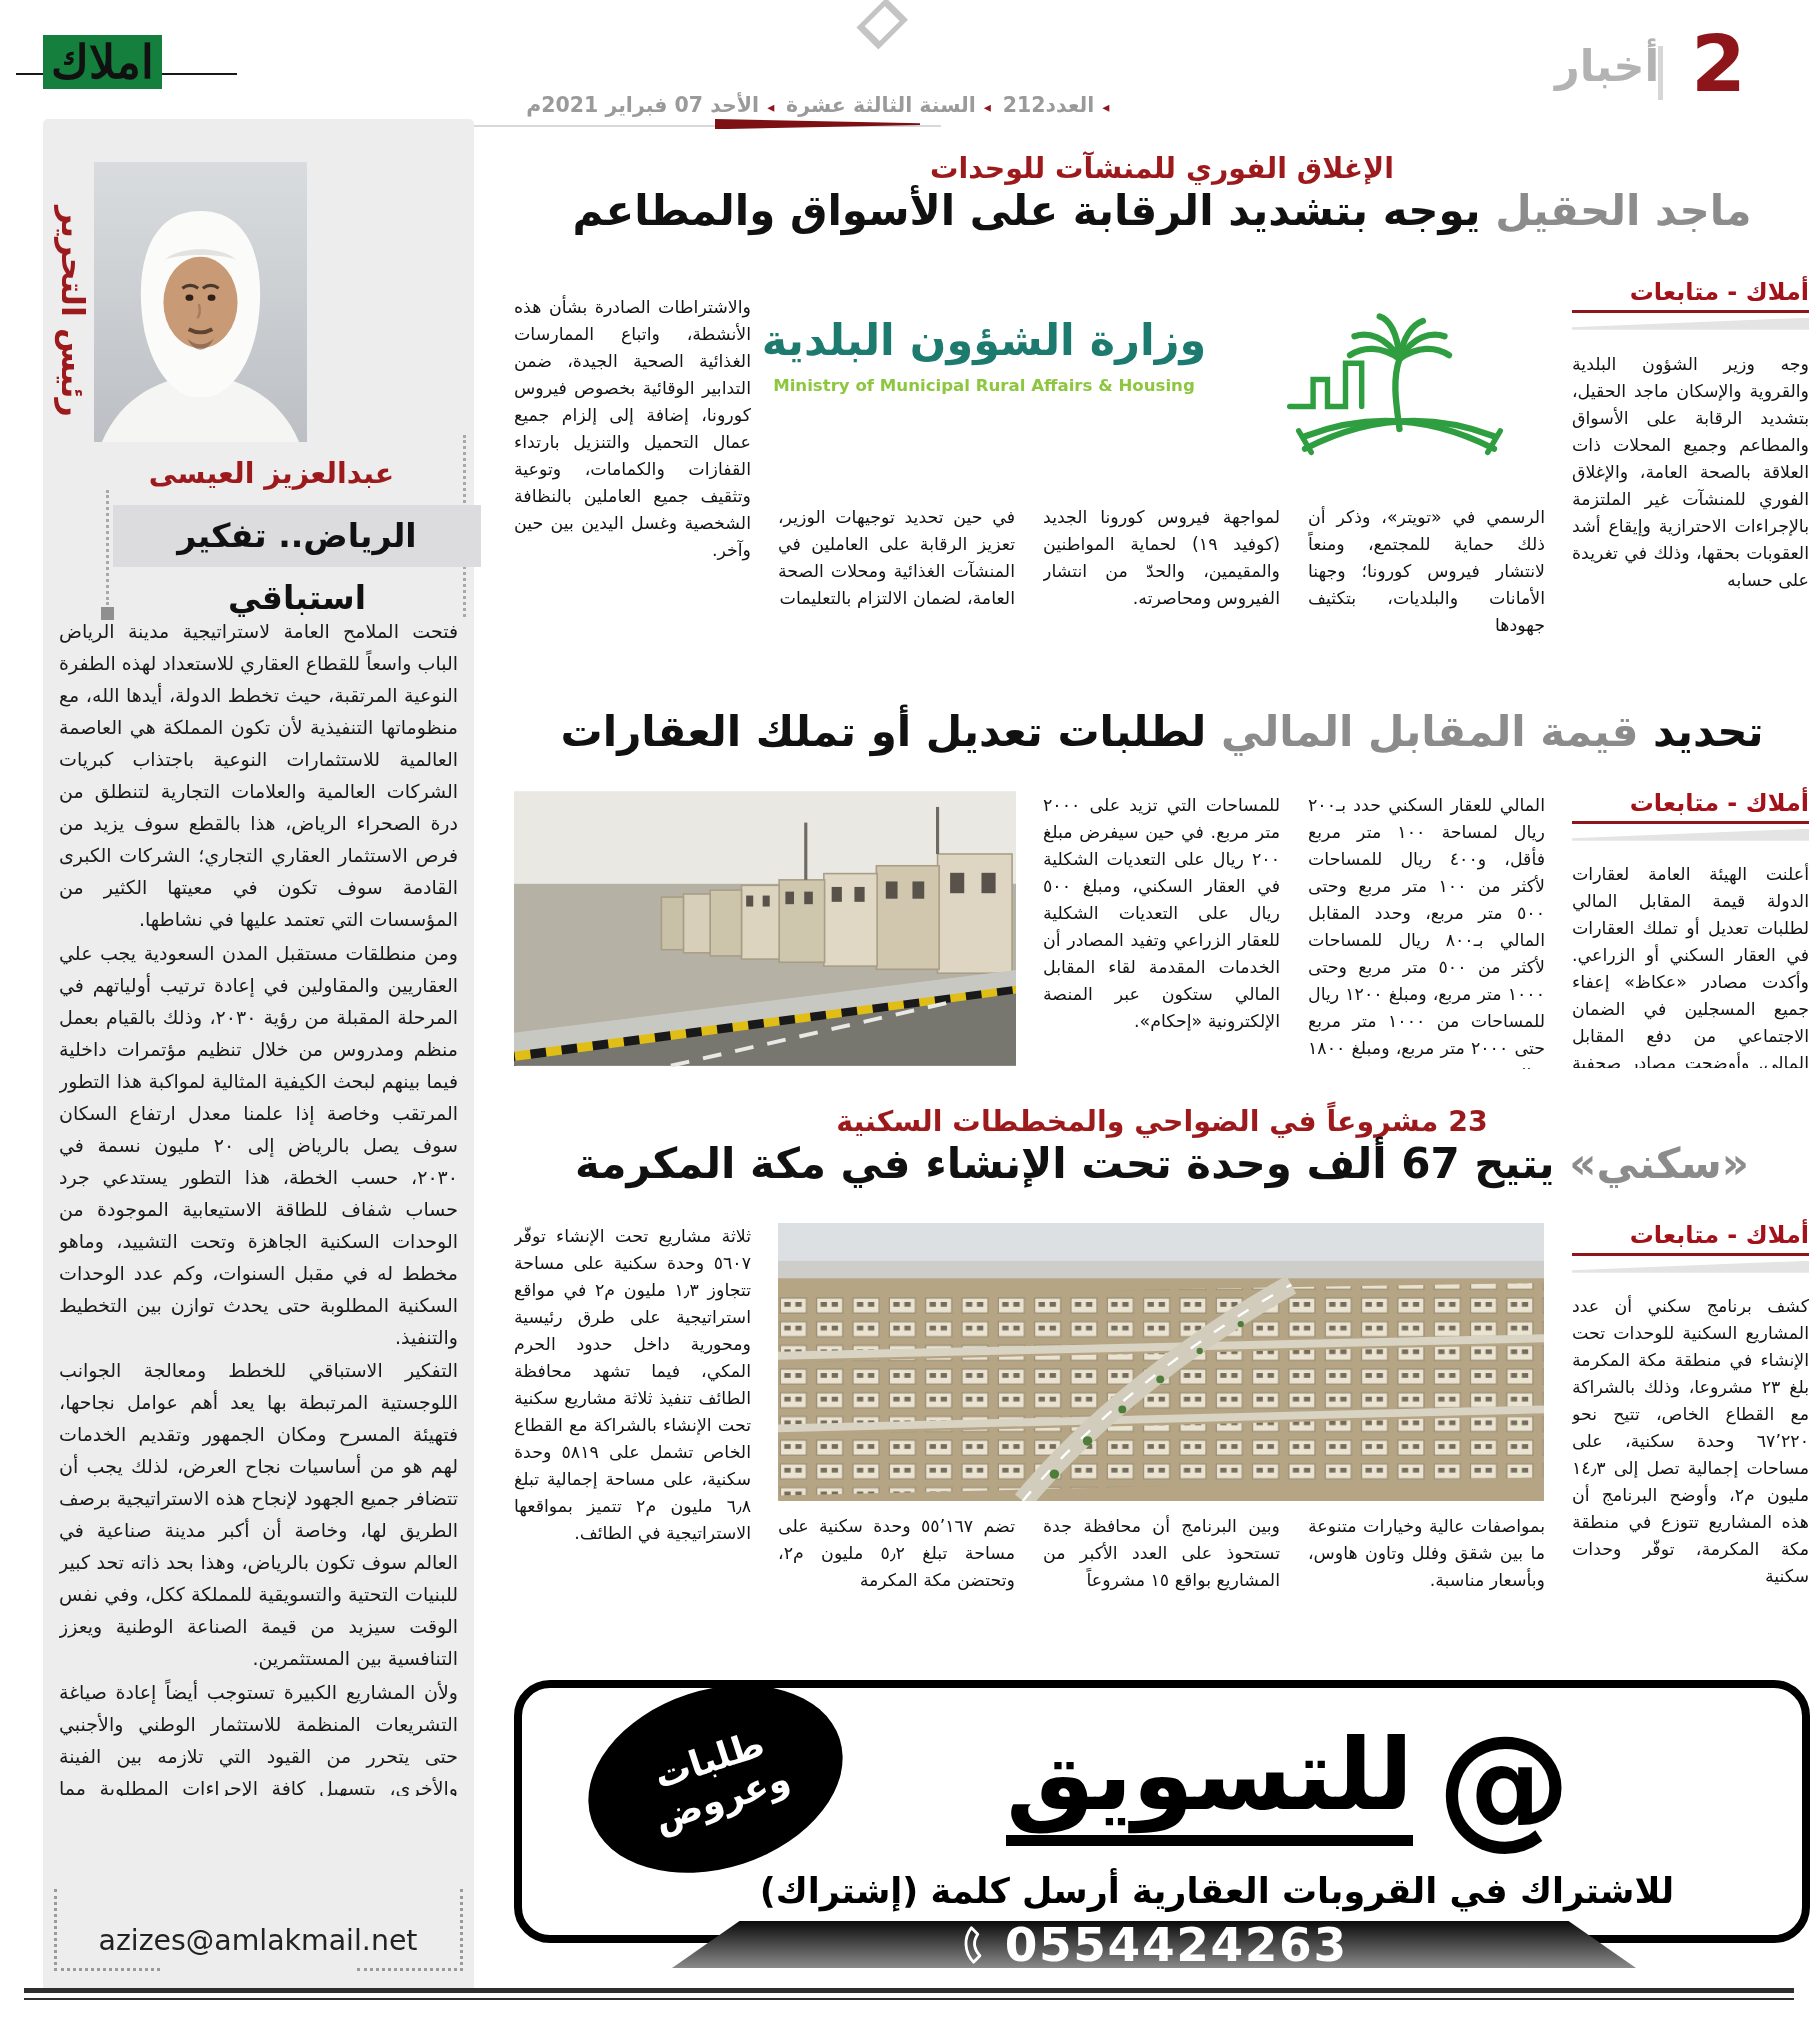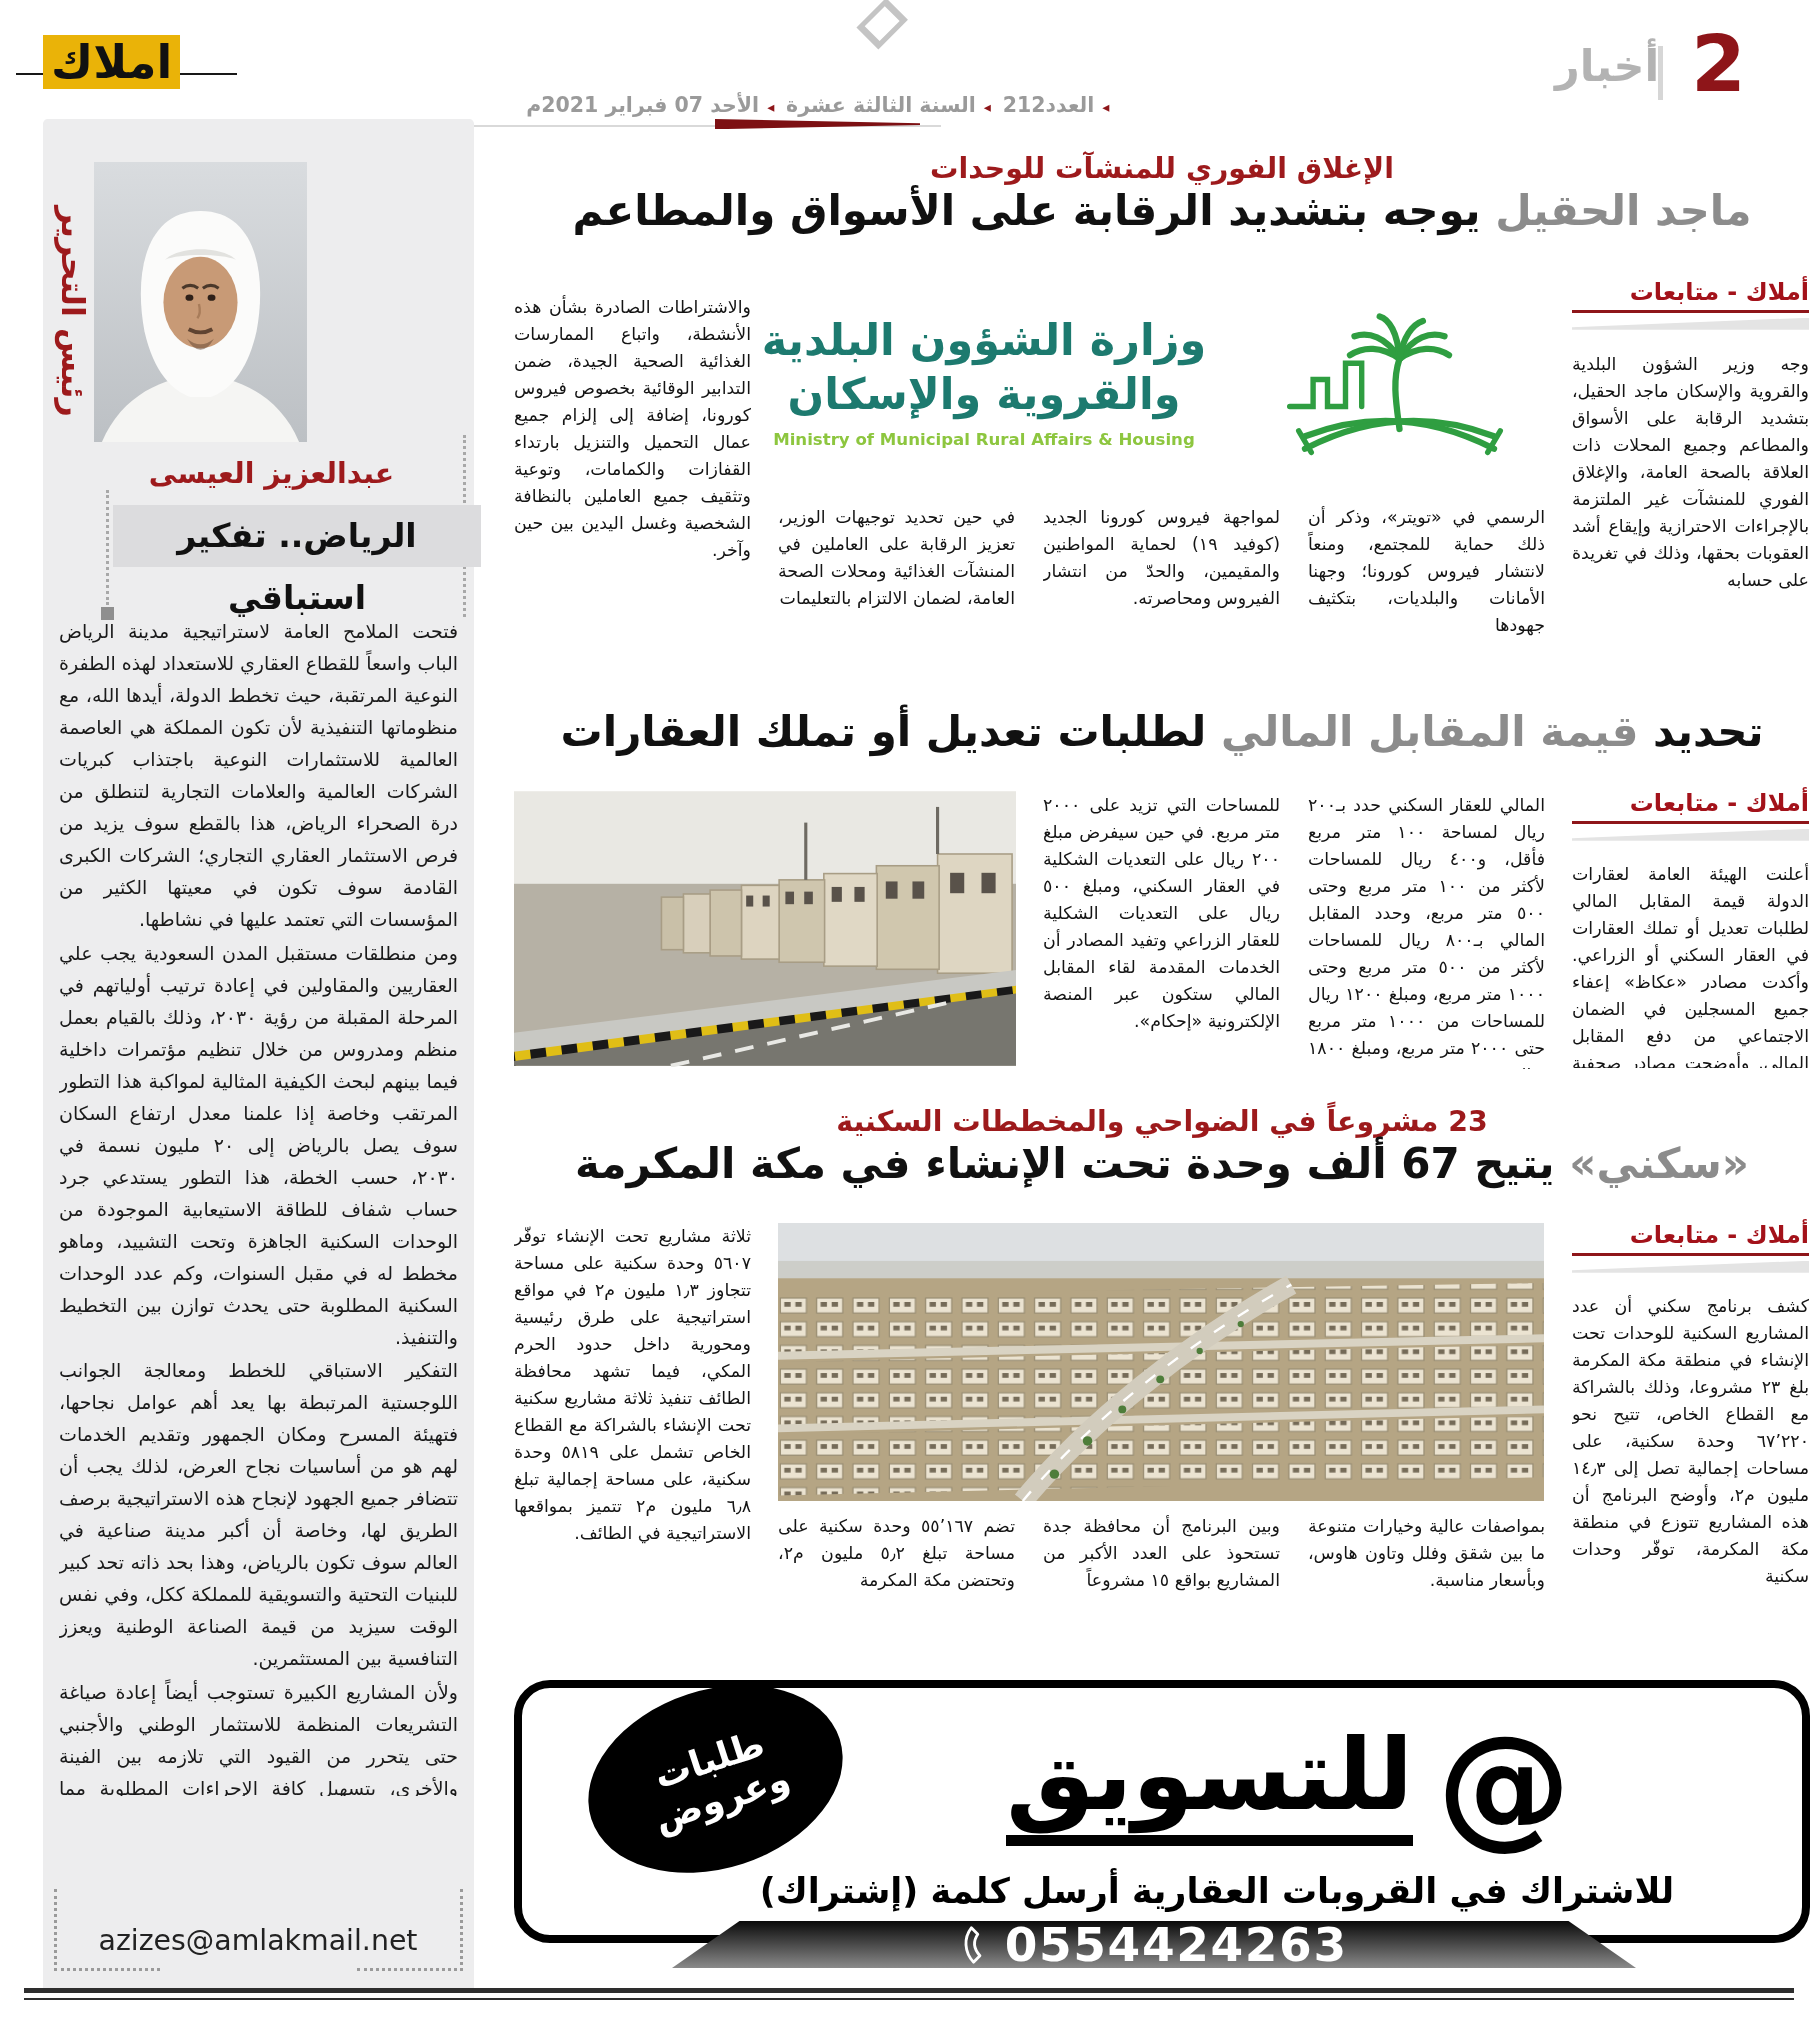--- a/index.html
+++ b/index.html
@@ -1,21 +1,21 @@
 <!DOCTYPE html>
 <html lang="ar" style="font-size:12.6px"><head>
 <meta charset="utf-8">
 <style>
   html,body{margin:0;padding:0;background:#fff;}
   body{font-family:"DejaVu Sans","Liberation Sans",sans-serif;}
   .page{position:relative;width:1817px;height:2023px;background:#ffffff;overflow:hidden;}
   .abs{position:absolute;}
   
   .amlak-line{height:2.4px;background:#181818;}
-  .amlak-logo{font-size:46px;font-weight:900;color:#111;background:#eab308;padding:0 8px;letter-spacing:-1.6px;}
+  .amlak-logo{font-size:46px;font-weight:900;color:#111;background:#15803d;padding:0 8px;letter-spacing:-1.6px;font-family:Liberation Serif, serif;}
   .page-num{font-size:79px;font-weight:800;color:#8e1519;line-height:1;}
   .section-label{font-size:43px;font-weight:700;color:#b3b3b3;}
   .v-bar{width:4.7px;background:#d6d6d6;}
   .meta{font-size:20.5px;color:#9a9a9a;font-weight:600;direction:rtl;white-space:nowrap;}
   .meta .tri{color:#8e1519;font-size:14.2px;margin:0 4.7px 0 8px;}
   .hairline{height:1.6px;background:#d9d9d9;}
   .red-wedge{background:#7d1013;clip-path:polygon(0 0,100% 42%,100% 58%,0 100%);}
   .diamond{width:20.5px;height:20.5px;border:5.5px solid #c4c4c4;transform:rotate(45deg) scaleY(1.35);}
   
   .sidebar{background:#ededee;border-radius:4.7px;}
@@ -128,21 +128,20 @@
     <span class="hl-gray">ماجد الحقيل</span><span> يوجه بتشديد الرقابة على الأسواق والمطاعم</span>
   </div>
 
   <div class="abs byline" style="left:1572px;top:278px;">
     <div class="byline-text">أملاك - متابعات</div>
     <div class="byline-wedge"></div>
   </div>
 
   <div class="abs" style="left:751px;top:314px;width:466px;">
     <div class="ministry-ar">وزارة الشؤون البلدية</div>
-    <div class="ministry-ar">والقروية والإسكان</div>
     <div class="ministry-en">Ministry of Municipal Rural Affairs &amp; Housing</div>
   </div>
 
   <div class="abs" style="left:1252px;top:294px;">
     <svg width="277" height="198" viewBox="0 0 300 220" fill="none" stroke="#2f9e41" stroke-width="7" stroke-linecap="round">
       <path d="M38,125 h26 v-30 h16 v30 h20 v-48 h18 v48" stroke-width="6"></path>
       <path d="M160,150 C156,120 152,96 160,72"></path>
       <path d="M160,72 C140,58 120,58 105,68"></path>
       <path d="M160,72 C145,47 125,42 110,47"></path>
       <path d="M160,72 C158,42 148,28 138,25"></path>

